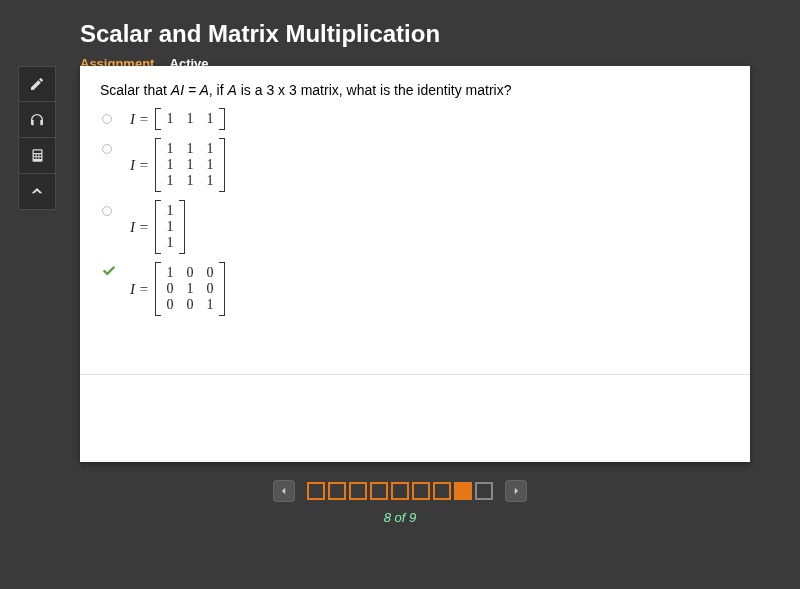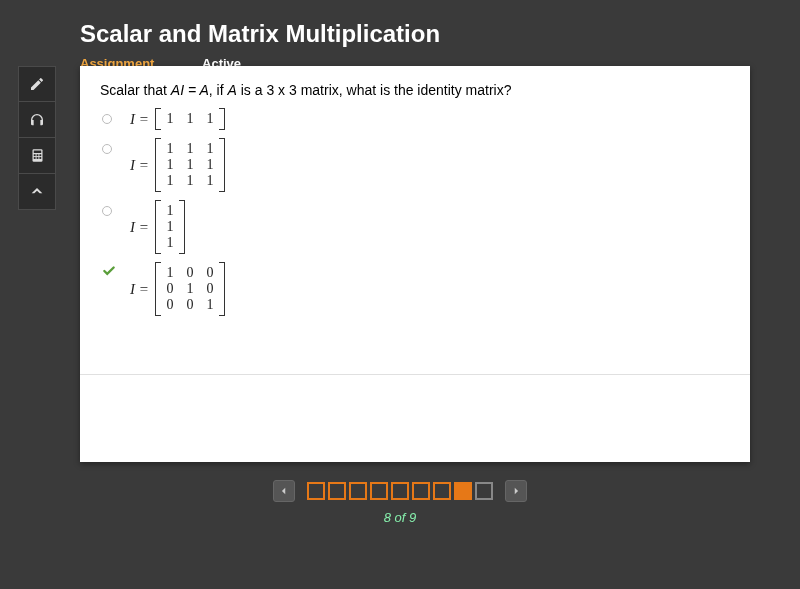--- a/index.html
+++ b/index.html
@@ -17,22 +17,22 @@
   .title {
     color: #fff;
     font-size: 24px;
     font-weight: bold;
   }
   .subheader {
     padding: 8px 0 10px 80px;
     font-size: 13px;
     font-weight: bold;
   }
-  .subheader .assignment { color: #f0a640; margin-right: 24px; }
-  .subheader .active { color: #fff; margin-left: 20px; }
+  .subheader .assignment { color: #f0a640; margin-right: 12px; }
+  .subheader .active { color: #fff; }
   .toolbar {
     position: absolute;
     left: 18px;
     top: 66px;
     width: 38px;
     display: flex;
     flex-direction: column;
     z-index: 10;
   }
   .toolbar-btn {

